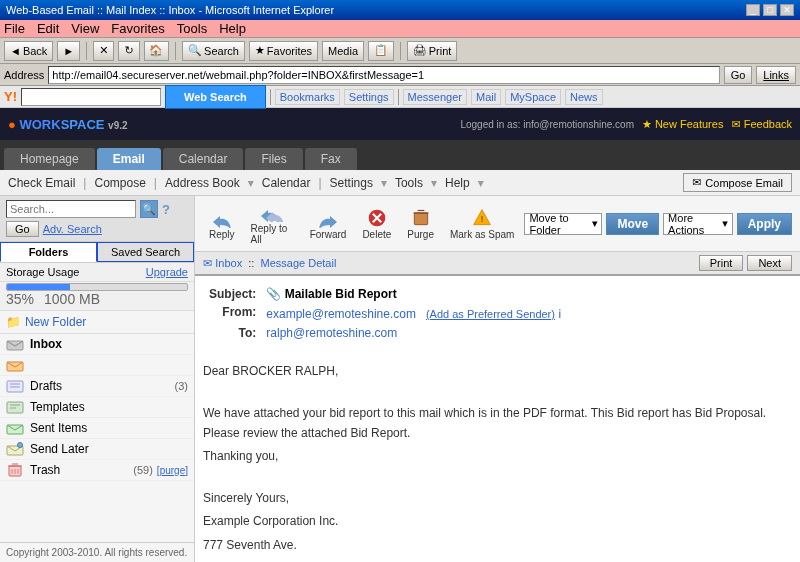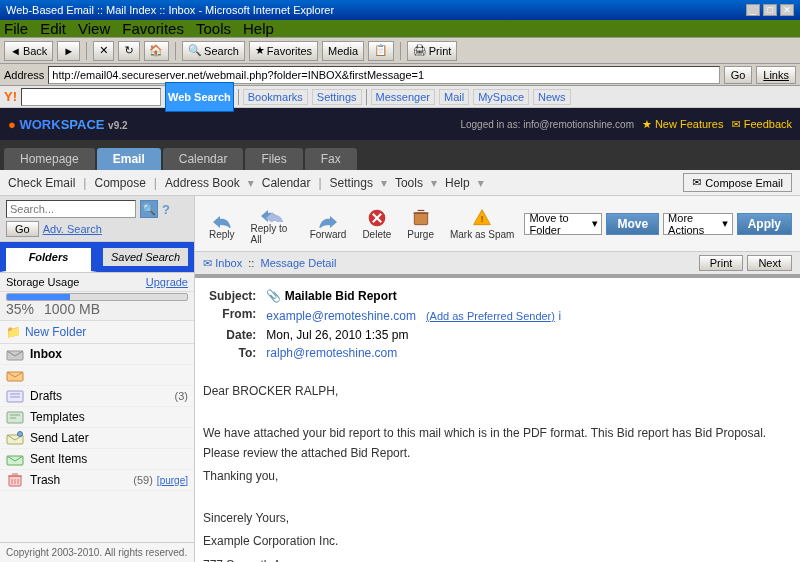--- a/index.html
+++ b/index.html
@@ -4,39 +4,39 @@
   <style>
     * { margin: 0; padding: 0; box-sizing: border-box; }
     body { font-family: Arial, sans-serif; font-size: 12px; background: #fff; width: 800px; height: 562px; overflow: hidden; }
 
     
     .title-bar { background: linear-gradient(to bottom, #0066cc, #003399); color: white; padding: 3px 6px; font-size: 11px; display: flex; justify-content: space-between; align-items: center; height: 20px; }
     .title-bar-controls { display: flex; gap: 3px; }
     .title-btn { background: #ccc; border: 1px solid #999; width: 14px; height: 12px; font-size: 9px; cursor: pointer; display: flex; align-items: center; justify-content: center; }
 
     
-    .menu-bar { background: #4d7c0f; padding: 2px 4px; display: flex; gap: 12px; font-size: 15px; border-bottom: 1px solid #999; height: 18px; align-items: center; }
+    .menu-bar { background: #fca5a5; padding: 2px 4px; display: flex; gap: 12px; font-size: 13px; border-bottom: 1px solid #999; height: 18px; align-items: center; }
     .menu-bar span { cursor: pointer; }
 
     
     .toolbar { background: #d4d0c8; padding: 2px 4px; display: flex; gap: 4px; align-items: center; border-bottom: 1px solid #999; height: 26px; }
     .toolbar-btn { background: linear-gradient(to bottom, #fff, #d4d0c8); border: 1px solid #999; padding: 1px 5px; font-size: 11px; cursor: pointer; display: flex; align-items: center; gap: 2px; height: 20px; }
     .toolbar-sep { width: 1px; background: #999; height: 18px; margin: 0 2px; }
 
     
     .address-bar { background: #d4d0c8; padding: 2px 4px; display: flex; align-items: center; gap: 4px; border-bottom: 1px solid #999; height: 22px; }
     .address-label { font-size: 11px; }
     .address-input { flex: 1; border: 1px inset #999; height: 18px; font-size: 11px; padding: 1px 3px; background: white; }
     .go-btn { background: linear-gradient(to bottom, #fff, #d4d0c8); border: 1px solid #999; padding: 1px 6px; font-size: 11px; cursor: pointer; height: 18px; }
     .links-btn { background: linear-gradient(to bottom, #fff, #d4d0c8); border: 1px solid #999; padding: 1px 6px; font-size: 11px; cursor: pointer; height: 18px; text-decoration: underline; }
 
     
     .search-toolbar { background: #e8e8e8; padding: 2px 4px; display: flex; align-items: center; gap: 4px; border-bottom: 1px solid #ccc; height: 22px; font-size: 11px; }
     .search-input-ie { border: 1px inset #999; height: 18px; font-size: 11px; padding: 1px 3px; width: 140px; }
-    .search-btn-ie { background: #3399ff; color: white; border: 1px solid #0066cc; padding: 1px 2px; font-size: 11px; cursor: pointer; height: 30px; font-weight: bold; }
+    .search-btn-ie { background: #3399ff; color: white; border: 1px solid #0066cc; padding: 1px 18px; font-size: 11px; cursor: pointer; height: 24px; font-weight: bold; }
     .toolbar-link { color: #3366cc; text-decoration: none; cursor: pointer; font-size: 11px; padding: 1px 4px; background: #e8e8e8; border: 1px solid #ccc; }
     .divider-v { width: 1px; background: #999; height: 16px; }
 
     
     .app-header { background: #1a1a2e; height: 32px; display: flex; align-items: center; padding: 0 8px; }
     .app-logo { color: white; font-size: 13px; font-weight: bold; }
     .app-logo span { color: #4488ff; }
     .header-right { margin-left: auto; display: flex; gap: 8px; align-items: center; }
     .new-features { color: #ffcc00; font-size: 11px; cursor: pointer; }
     .feedback-btn { color: #ffcc00; font-size: 11px; cursor: pointer; }
@@ -60,21 +60,21 @@
     .sidebar-search { padding: 4px 6px; background: #e0e0e0; border-bottom: 1px solid #ccc; }
     .sidebar-search-input { width: 130px; border: 1px inset #999; height: 18px; padding: 1px 3px; font-size: 11px; }
     .sidebar-search-row { display: flex; align-items: center; gap: 4px; }
     .sidebar-search-icon { background: #6699cc; color: white; border: 1px solid #5588bb; width: 18px; height: 18px; display: flex; align-items: center; justify-content: center; cursor: pointer; font-size: 11px; }
     .sidebar-search-help { color: #6699cc; cursor: pointer; font-size: 13px; font-weight: bold; }
     .sidebar-go-row { display: flex; align-items: center; gap: 4px; margin-top: 3px; }
     .sidebar-go-btn { background: linear-gradient(to bottom, #fff, #d4d0c8); border: 1px solid #999; padding: 1px 8px; font-size: 11px; cursor: pointer; }
     .sidebar-adv { color: #3366cc; font-size: 11px; cursor: pointer; text-decoration: underline; }
 
     .folders-tabs { display: flex; border-bottom: 1px solid #ccc; }
-    .folder-tab { flex: 1; text-align: center; padding: 3px 4px; font-size: 11px; cursor: pointer; background: #e0e0e0; border: 6px solid #1d4ed8; font-style: italic; }
+    .folder-tab { flex: 1; text-align: center; padding: 3px 4px; font-size: 11px; cursor: pointer; background: #e0e0e0; border: 1px solid #1d4ed8; }
     .folder-tab.active { background: #fff; border-bottom: 1px solid #fff; font-weight: bold; }
 
     .storage-row { display: flex; justify-content: space-between; align-items: center; padding: 3px 6px; font-size: 11px; background: #f0f0f0; border-bottom: 1px solid #ddd; }
     .storage-upgrade { color: #3366cc; cursor: pointer; text-decoration: underline; }
     .storage-bar-row { padding: 1px 6px 3px; background: #f0f0f0; border-bottom: 1px solid #ddd; }
     .storage-bar-bg { background: #ddd; border: 1px solid #aaa; height: 8px; width: 100%; border-radius: 2px; overflow: hidden; }
     .storage-bar-fill { background: #4488ff; height: 100%; width: 35%; }
     .storage-text { font-size: 14px; color: #666; }
 
     .new-folder-row { padding: 4px 6px; display: flex; align-items: center; gap: 4px; cursor: pointer; font-size: 12px; color: #3366cc; border-bottom: 1px solid #ddd; }
@@ -93,21 +93,21 @@
     
     .email-toolbar { display: flex; align-items: center; padding: 4px 8px; border-bottom: 1px solid #ccc; background: #f5f5f5; gap: 4px; flex-shrink: 0; }
     .email-action-btn { display: flex; flex-direction: column; align-items: center; padding: 2px 6px; cursor: pointer; font-size: 10px; background: none; border: none; color: #333; }
     .email-action-icon { width: 24px; height: 20px; margin-bottom: 1px; }
     .move-to-folder { display: flex; align-items: center; border: 1px solid #999; background: white; padding: 2px 4px; font-size: 11px; height: 22px; cursor: pointer; }
     .move-btn { background: linear-gradient(to bottom, #6699cc, #4477aa); color: white; border: 1px solid #5588bb; padding: 2px 10px; font-size: 12px; font-weight: bold; cursor: pointer; height: 22px; }
     .more-actions { display: flex; align-items: center; border: 1px solid #999; background: white; padding: 2px 4px; font-size: 11px; height: 22px; cursor: pointer; }
     .apply-btn { background: linear-gradient(to bottom, #6699cc, #4477aa); color: white; border: 1px solid #5588bb; padding: 2px 10px; font-size: 12px; font-weight: bold; cursor: pointer; height: 22px; }
 
     
-    .breadcrumb-bar { display: flex; align-items: center; justify-content: space-between; padding: 3px 8px; background: #e8e8e8; border-bottom: 4px solid #a3a3a3; flex-shrink: 0; }
+    .breadcrumb-bar { display: flex; align-items: center; justify-content: space-between; padding: 3px 8px; background: #e8e8e8; border-bottom: 2px solid #a3a3a3; flex-shrink: 0; }
     .breadcrumb { font-size: 11px; color: #333; }
     .breadcrumb span { color: #3366cc; cursor: pointer; }
     .nav-btns { display: flex; gap: 4px; }
     .nav-btn { background: linear-gradient(to bottom, #fff, #d4d0c8); border: 1px solid #999; padding: 1px 10px; font-size: 11px; cursor: pointer; }
 
     
     .email-detail { padding: 8px; flex: 1; }
     .email-header-table { width: 100%; margin-bottom: 19px; }
     .email-header-table td { padding: 1px 4px; font-size: 12px; vertical-align: top; }
     .email-header-label { font-weight: bold; color: #333; width: 55px; text-align: right; }
@@ -288,33 +288,33 @@
       <svg class="folder-icon" viewBox="0 0 18 14" fill="none">
           <rect x="1" y="2" width="16" height="11" rx="1" fill="#d4e8d4" stroke="#88aa88" stroke-width="1"></rect>
           <line x1="4" y1="5" x2="14" y2="5" stroke="#88aa88" stroke-width="1"></line>
           <line x1="4" y1="8" x2="10" y2="8" stroke="#88aa88" stroke-width="1"></line>
         </svg>
       <span class="folder-name">Templates</span>
       <span class="folder-count"></span>
     </div>
     <div class="folder-item">
       <svg class="folder-icon" viewBox="0 0 18 14" fill="none">
+          <rect x="1" y="4" width="16" height="9" rx="1" fill="#d0f0d0" stroke="#66aa66" stroke-width="1"></rect>
+          <polyline points="1,4 9,9 17,4" stroke="#66aa66" stroke-width="1" fill="none"></polyline>
+        </svg>
+      <span class="folder-name">Sent Items</span>
+      <span class="folder-count"></span>
+    </div>
+    <div class="folder-item">
+      <svg class="folder-icon" viewBox="0 0 18 14" fill="none">
           <rect x="1" y="4" width="16" height="9" rx="1" fill="#f0f0d0" stroke="#aaaa66" stroke-width="1"></rect>
           <polyline points="1,4 9,9 17,4" stroke="#aaaa66" stroke-width="1" fill="none"></polyline>
           <circle cx="14" cy="3" r="2.5" fill="#88aacc" stroke="#4477aa" stroke-width="1"></circle>
         </svg>
       <span class="folder-name">Send Later</span>
-      <span class="folder-count"></span>
-    </div>
-    <div class="folder-item">
-      <svg class="folder-icon" viewBox="0 0 18 14" fill="none">
-          <rect x="1" y="4" width="16" height="9" rx="1" fill="#d0f0d0" stroke="#66aa66" stroke-width="1"></rect>
-          <polyline points="1,4 9,9 17,4" stroke="#66aa66" stroke-width="1" fill="none"></polyline>
-        </svg>
-      <span class="folder-name">Sent Items</span>
       <span class="folder-count"></span>
     </div>
     <div class="folder-item">
       <svg class="folder-icon" viewBox="0 0 18 14" fill="none">
           <rect x="3" y="3" width="12" height="10" rx="1" fill="#ffd0d0" stroke="#cc6666" stroke-width="1"></rect>
           <line x1="2" y1="3" x2="16" y2="3" stroke="#cc6666" stroke-width="1"></line>
           <line x1="6" y1="1" x2="12" y2="1" stroke="#cc6666" stroke-width="1"></line>
           <line x1="6" y1="6" x2="6" y2="11" stroke="#cc6666" stroke-width="0.8"></line>
           <line x1="9" y1="6" x2="9" y2="11" stroke="#cc6666" stroke-width="0.8"></line>
           <line x1="12" y1="6" x2="12" y2="11" stroke="#cc6666" stroke-width="0.8"></line>
@@ -411,24 +411,20 @@
         <tr>
           <td class="email-header-label">From:</td>
           <td>
             <a class="email-link">example@remoteshine.com</a>
             &nbsp;
             <a class="add-preferred">(Add as Preferred Sender)</a>
             <span style="color:#3366cc;">ℹ</span>
           </td>
         </tr>
         <tr>
-          <td class="email-header-label">Date:</td>
-          <td>Mon, Jul 26, 2010 1:35 pm</td>
-        </tr>
-        <tr>
           <td class="email-header-label">To:</td>
           <td>
             <a class="email-link">ralph@remoteshine.com</a>
           </td>
         </tr>
       </tbody>
         </table>
 
       <div class="email-body">
         <p>Dear BROCKER RALPH,</p>

